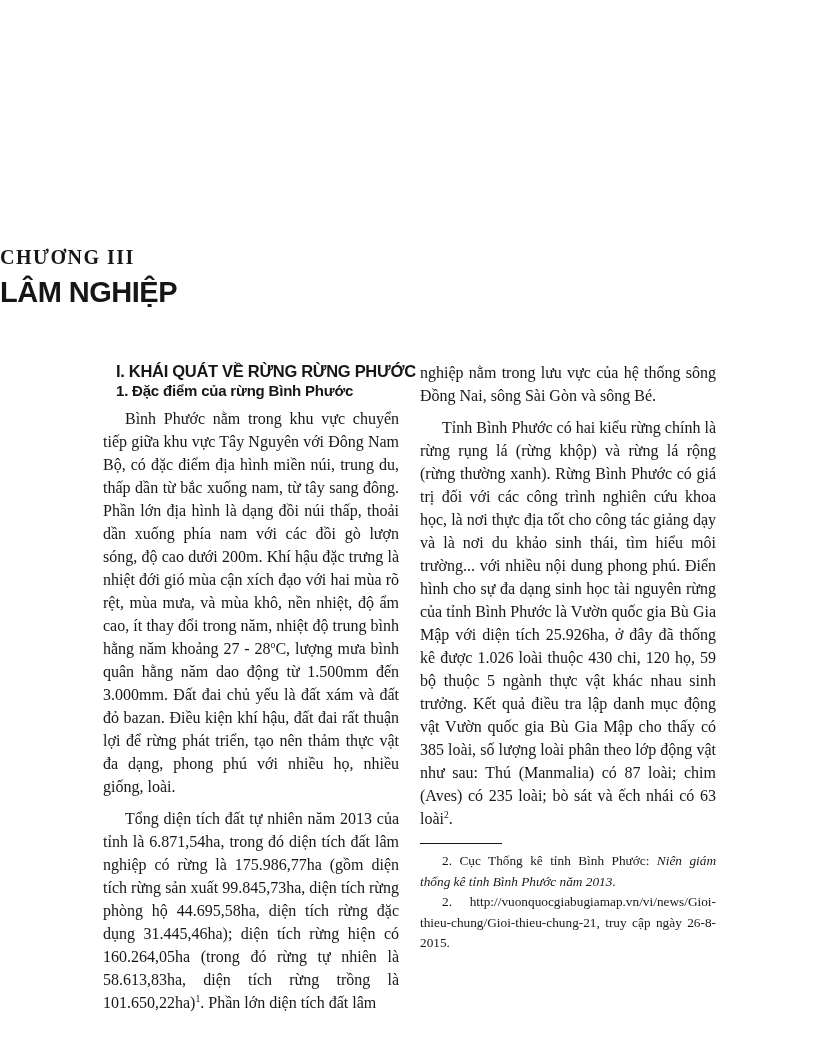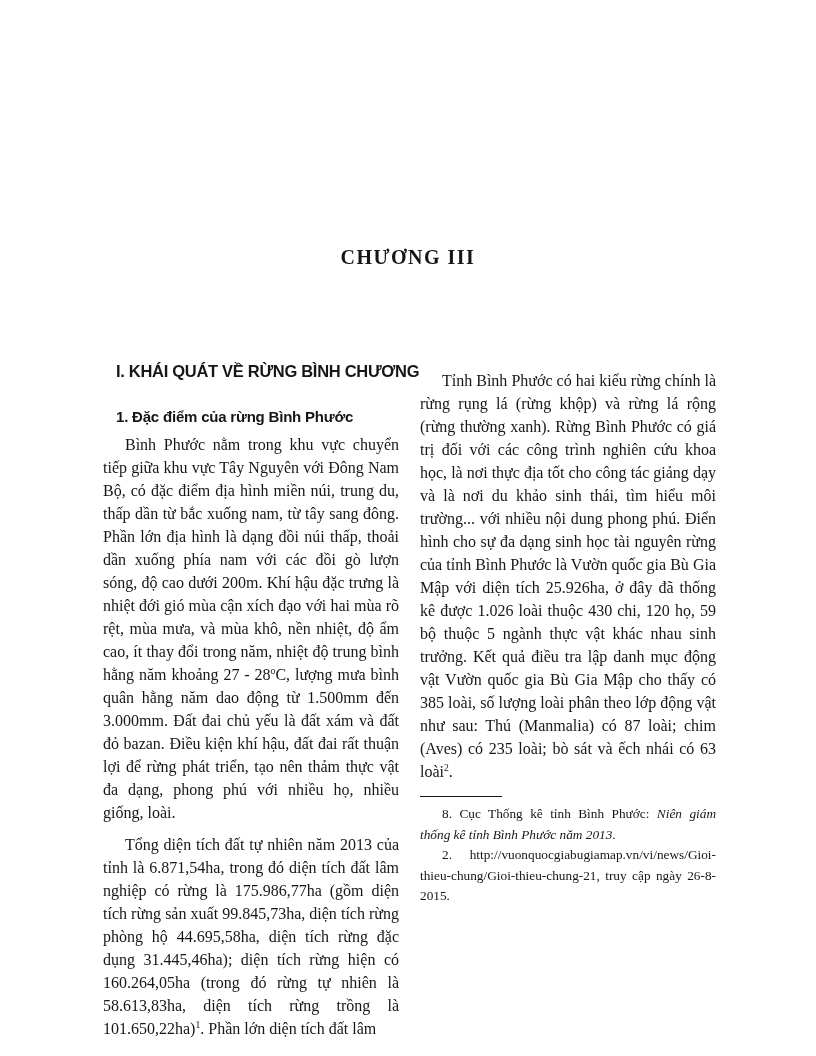--- a/index.html
+++ b/index.html
@@ -11,21 +11,21 @@
     background: #ffffff;
     overflow: hidden;
     color: #161616;
     font-family: "Liberation Serif", "DejaVu Serif", serif;
   }
   .chapter-head {
     position: absolute;
     top: 246px;
     left: 0;
     width: 816px;
-    text-align: center;
+    text-align: left;
   }
   .chapter-label {
     font-family: "Liberation Serif", "DejaVu Serif", serif;
     font-size: 20px;
     letter-spacing: 1.5px;
     font-weight: 600;
   }
   .chapter-title {
     margin-top: 7px;
     font-family: "Liberation Sans", "DejaVu Sans", sans-serif;
@@ -44,21 +44,21 @@
   .col { width: 296px; }
   .section-heading {
     margin: 2px 0 0 13px;
     font-family: "Liberation Sans", "DejaVu Sans", sans-serif;
     font-size: 16.5px;
     font-weight: 700;
     letter-spacing: -0.3px;
     white-space: nowrap;
   }
   .subsection-heading {
-    margin: 27px 0 0 13px;
+    margin: 1px 0 0 13px;
     font-family: "Liberation Sans", "DejaVu Sans", sans-serif;
     font-size: 15px;
     font-weight: 700;
     letter-spacing: -0.2px;
   }
   .para {
     margin: 9px 0 0 0;
     font-size: 16px;
     line-height: 23px;
     text-align: justify;
@@ -84,40 +84,42 @@
     overflow-wrap: break-word;
   }
 </style>
 </head>
 <body>
 
 <div class="page">
 
   <div class="chapter-head">
     <div class="chapter-label">CHƯƠNG III</div>
+    <div class="chapter-title">LÂM NGHIỆP</div>
   </div>
 
   <div class="columns">
 
     <div class="col">
-      <div class="section-heading">I. KHÁI QUÁT VỀ RỪNG BÌNH CHƯƠNG</div>
+      <div class="section-heading">I. KHÁI QUÁT VỀ RỪNG RỪNG PHƯỚC</div>
       <div class="subsection-heading">1. Đặc điểm của rừng Bình Phước</div>
 
       <p class="para first"><span>Bình Phước nằm trong khu vực chuyển tiếp giữa khu vực Tây Nguyên với Đông Nam Bộ, có đặc điểm địa hình miền núi, trung du, thấp dần từ bắc xuống nam, từ tây sang đông. Phần lớn địa hình là dạng đồi núi thấp, thoải dần xuống phía nam với các đồi gò lượn sóng, độ cao dưới 200m. Khí hậu đặc trưng là nhiệt đới gió mùa cận xích đạo với hai mùa rõ rệt, mùa mưa, và mùa khô, nền nhiệt, độ ẩm cao, ít thay đổi trong năm, nhiệt độ trung bình hằng năm khoảng 27 - 28</span><sup>o</sup><span>C, lượng mưa bình quân hằng năm dao động từ 1.500mm đến 3.000mm. Đất đai chủ yếu là đất xám và đất đỏ bazan. Điều kiện khí hậu, đất đai rất thuận lợi để rừng phát triển, tạo nên thảm thực vật đa dạng, phong phú với nhiều họ, nhiều giống, loài.</span></p>
 
       <p class="para"><span>Tổng diện tích đất tự nhiên năm 2013 của tỉnh là 6.871,54ha, trong đó diện tích đất lâm nghiệp có rừng là 175.986,77ha (gồm diện tích rừng sản xuất 99.845,73ha, diện tích rừng phòng hộ 44.695,58ha, diện tích rừng đặc dụng 31.445,46ha); diện tích rừng hiện có 160.264,05ha (trong đó rừng tự nhiên là 58.613,83ha, diện tích rừng trồng là 101.650,22ha)</span><sup>1</sup><span>. Phần lớn diện tích đất lâm</span></p>
     </div>
 
     <div class="col">
+      <p class="para continuation">nghiệp nằm trong lưu vực của hệ thống sông Đồng Nai, sông Sài Gòn và sông Bé.</p>
 
       <p class="para"><span>Tỉnh Bình Phước có hai kiểu rừng chính là rừng rụng lá (rừng khộp) và rừng lá rộng (rừng thường xanh). Rừng Bình Phước có giá trị đối với các công trình nghiên cứu khoa học, là nơi thực địa tốt cho công tác giảng dạy và là nơi du khảo sinh thái, tìm hiểu môi trường... với nhiều nội dung phong phú. Điển hình cho sự đa dạng sinh học tài nguyên rừng của tỉnh Bình Phước là Vườn quốc gia Bù Gia Mập với diện tích 25.926ha, ở đây đã thống kê được 1.026 loài thuộc 430 chi, 120 họ, 59 bộ thuộc 5 ngành thực vật khác nhau sinh trưởng. Kết quả điều tra lập danh mục động vật Vườn quốc gia Bù Gia Mập cho thấy có 385 loài, số lượng loài phân theo lớp động vật như sau: Thú (Manmalia) có 87 loài; chim (Aves) có 235 loài; bò sát và ếch nhái có 63 loài</span><sup>2</sup><span>.</span></p>
 
 
 
       <div class="footnote-block">
         <div class="footnote-rule"></div>
-        <p class="footnote"><span>8. Cục Thống kê tỉnh Bình Phước: </span><i>Niên giám thống kê tỉnh Bình Phước năm 2013</i><span>.</span></p>
+        <p class="footnote"><span>2. Cục Thống kê tỉnh Bình Phước: </span><i>Niên giám thống kê tỉnh Bình Phước năm 2013</i><span>.</span></p>
         <p class="footnote"><span>2. http://vuonquocgiabugiamap.vn/vi/news/Gioi-thieu-chung/Gioi-thieu-chung-21, truy cập ngày 26-8-2015.</span></p>
       </div>
     </div>
 
   </div>
 </div>
 
 </body></html>

